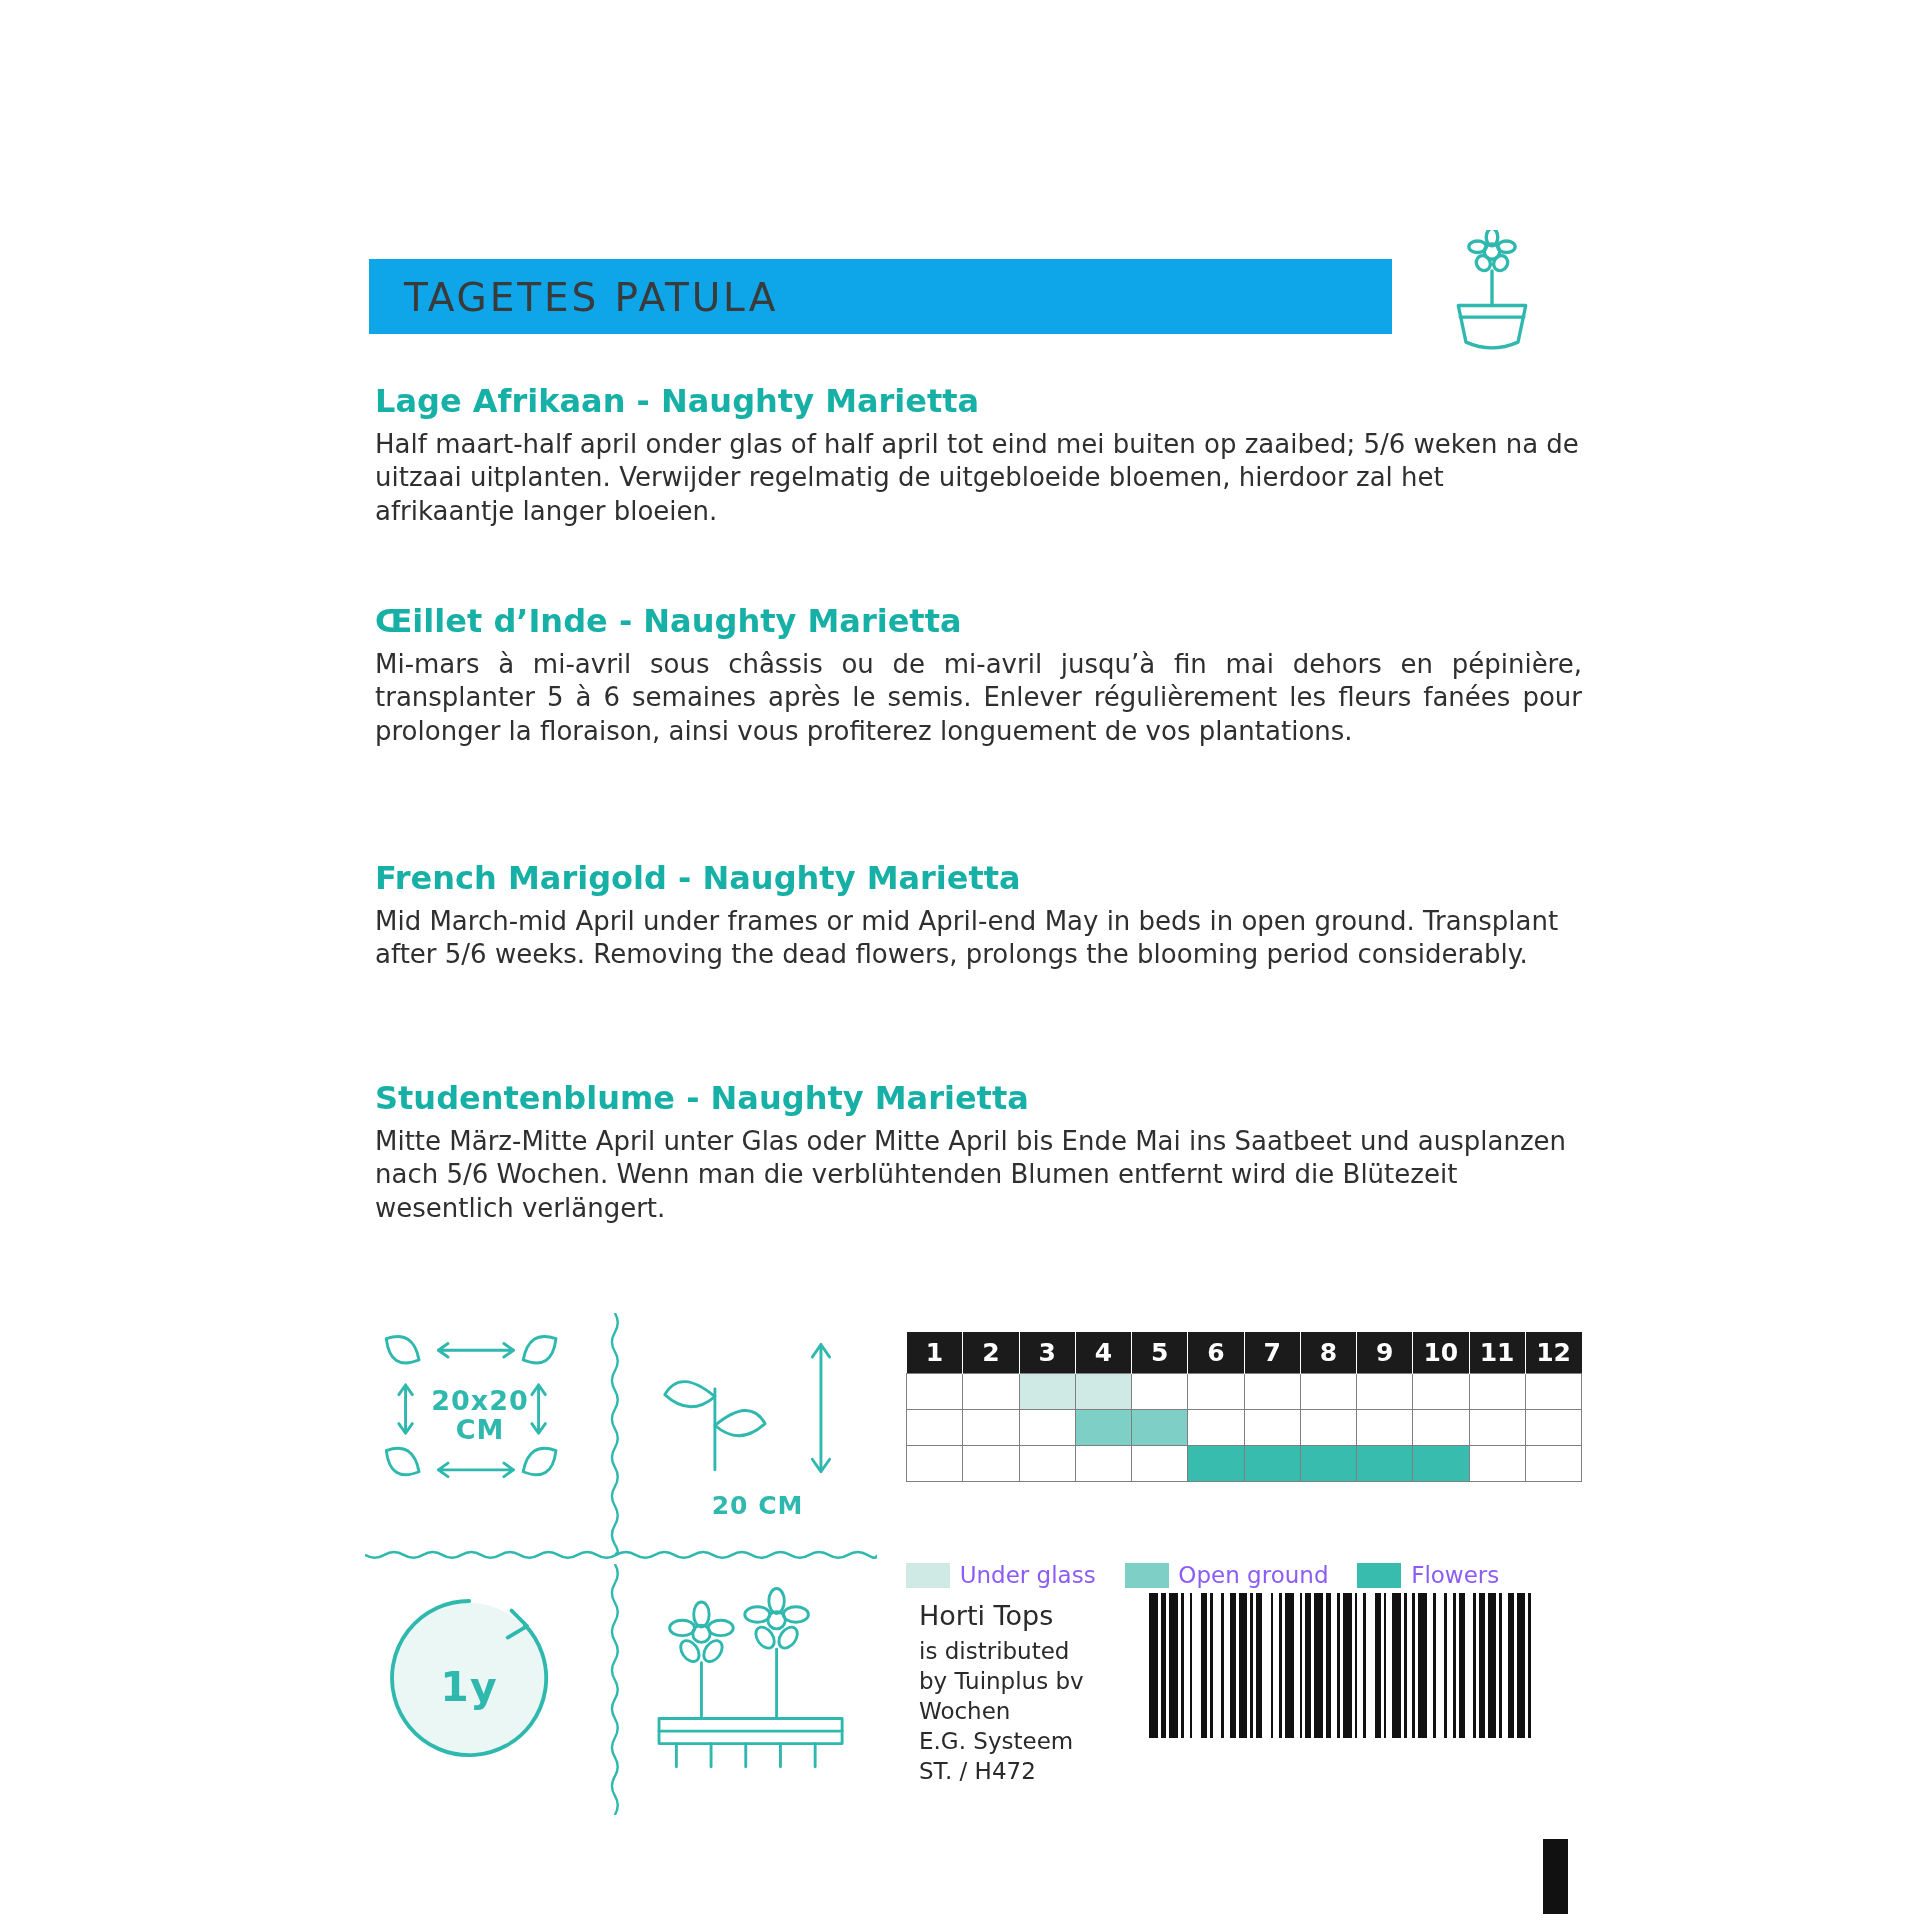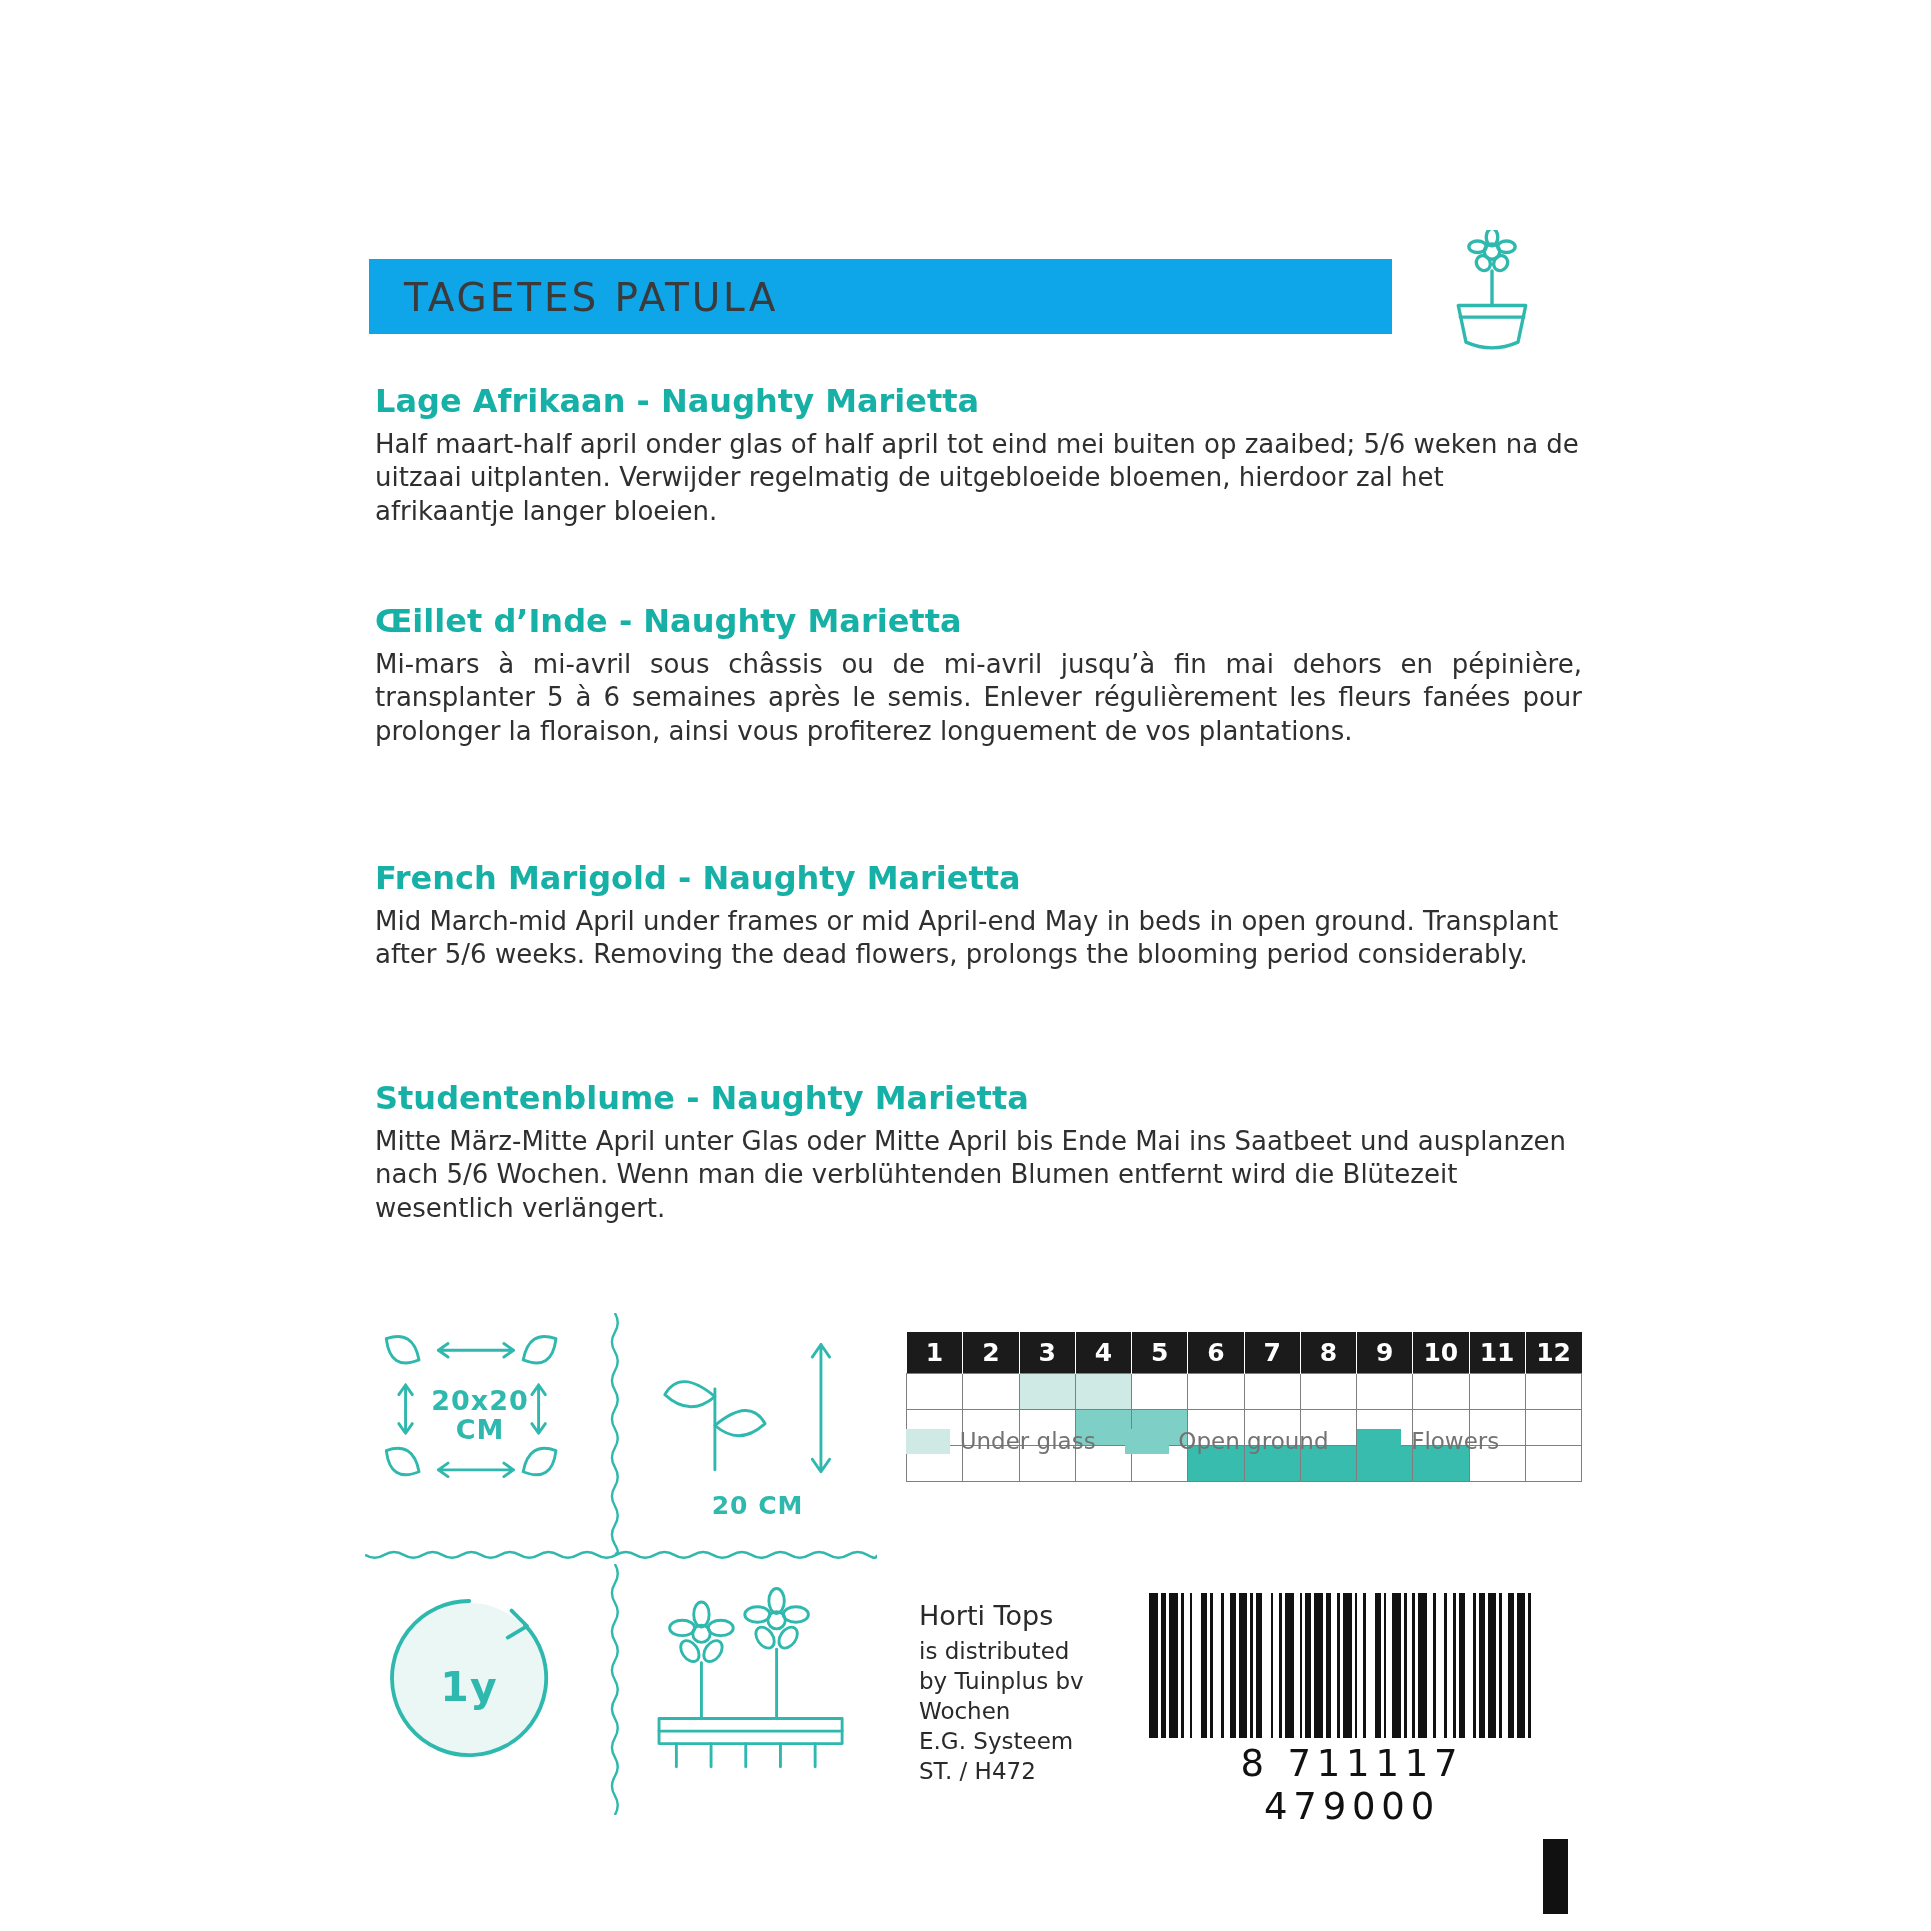--- a/index.html
+++ b/index.html
@@ -146,26 +146,26 @@
     border: 1px solid #7f7f7f;
     background: #ffffff;
   }
   .cal-glass  { background: #cfe9e4 !important; }
   .cal-ground { background: #7ecfc6 !important; }
   .cal-flower { background: #37bcae !important; }
 
   .legend {
     position: absolute;
     left: 906px;
-    top: 1428px;
+    top: 1562px;
     width: 676px;
     display: flex;
     align-items: center;
     font-size: 23px;
-    color: #737373;
+    color: #8b5cf6;
   }
   .legend .sw {
     width: 44px; height: 25px;
     display: inline-block;
     margin-right: 9.7px;
   }
   .legend .item { display: flex; align-items: center; margin-right: 29px; }
 
   
   .brand {
@@ -508,19 +508,18 @@
         <i style="width: 2.9px; background: transparent; height: 100%;"></i>
         <i style="width: 2.9px; background: rgb(17, 17, 17); height: 100%;"></i>
         <i style="width: 5.8px; background: transparent; height: 100%;"></i>
         <i style="width: 5.8px; background: rgb(17, 17, 17); height: 100%;"></i>
         <i style="width: 2.9px; background: transparent; height: 100%;"></i>
         <i style="width: 8.7px; background: rgb(17, 17, 17); height: 100%;"></i>
         <i style="width: 2.9px; background: transparent; height: 100%;"></i>
         <i style="width: 2.9px; background: rgb(17, 17, 17); height: 100%;"></i>
         <i style="width: 5.8px; background: transparent; height: 100%;"></i>
       </div>
-    <div class="barcode-digits">8 711117 479000</div>
   </div>
 
   <div class="corner-mark"></div>
 
 </div>
 
 
 </body></html>

